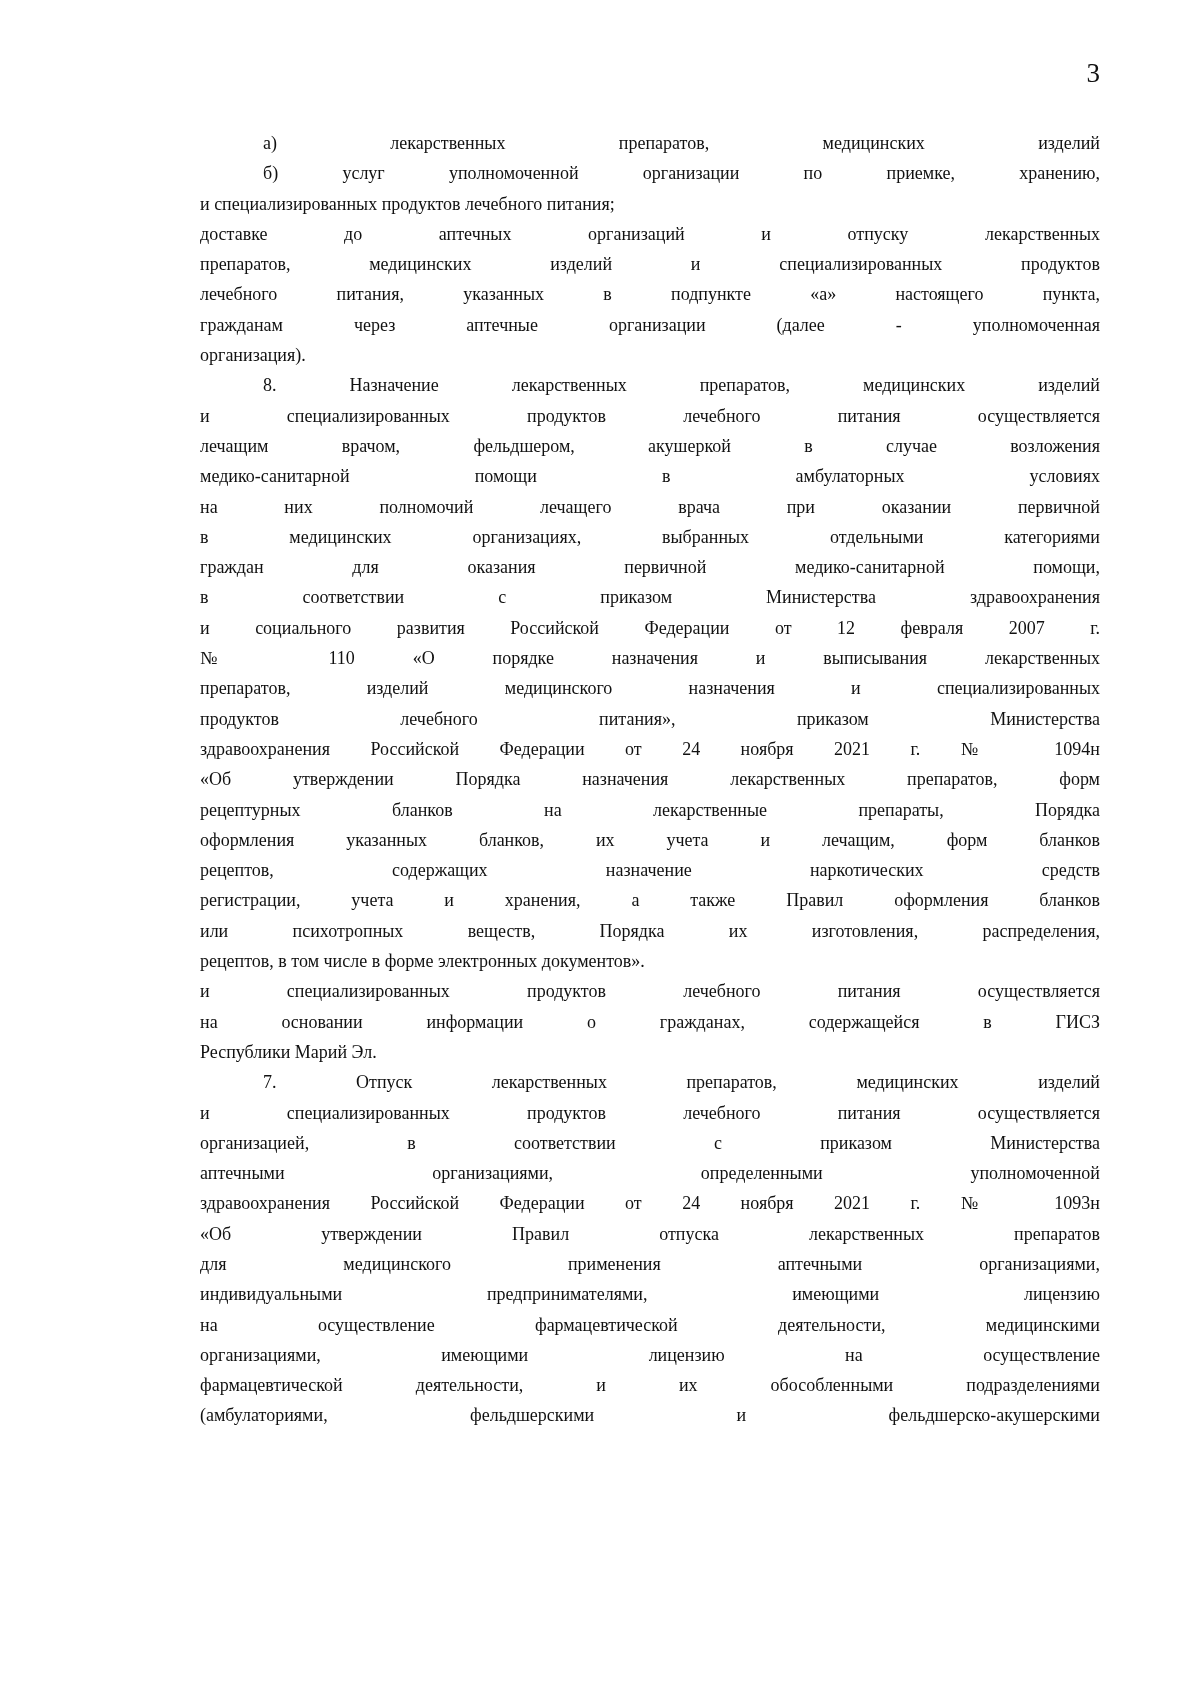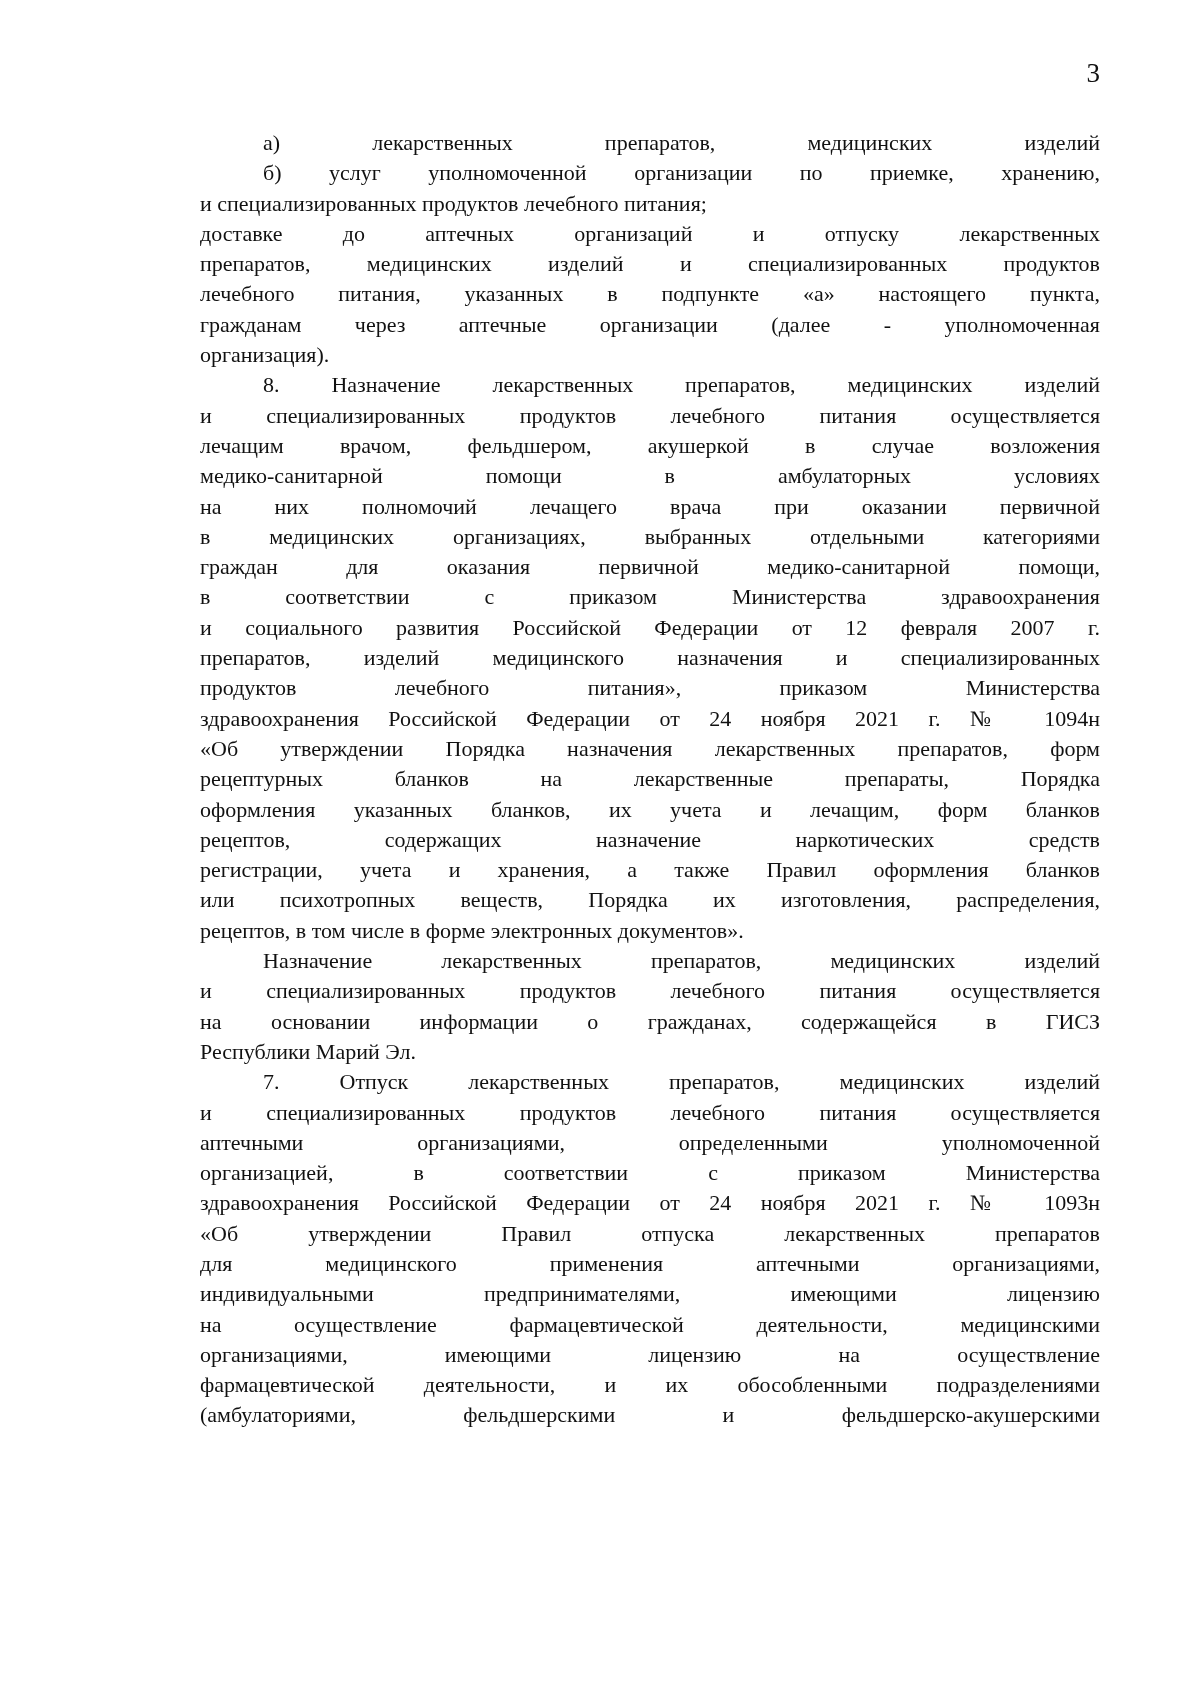--- a/index.html
+++ b/index.html
@@ -8,21 +8,21 @@
     position: absolute; left: 0; top: 0; width: 1200px; height: 1697px;
     background: #ffffff; color: #111111;
     font-family: "Liberation Serif", "DejaVu Serif", serif;
   }
   .page-number {
     position: absolute; left: 1060px; top: 58px; width: 40px;
     font-size: 27px; text-align: right; line-height: 30px;
   }
   .body {
     position: absolute; left: 200px; top: 128px; width: 900px;
-    font-size: 22px; line-height: 30.3px;
+    font-size: 18px; line-height: 30.3px;
   }
   .line {
     display: block; white-space: nowrap; height: 30.3px;
     text-align: justify; text-align-last: justify;
   }
   .line.last { text-align-last: left; }
   .line.indent { padding-left: 63px; }
 </style>
 </head>
 <body>
@@ -40,38 +40,38 @@
       <span class="line last">организация).</span>
       <span class="line indent">8. Назначение лекарственных препаратов, медицинских изделий</span>
       <span class="line">и специализированных продуктов лечебного питания осуществляется</span>
       <span class="line">лечащим врачом, фельдшером, акушеркой в случае возложения</span>
       <span class="line">медико-санитарной помощи в амбулаторных условиях</span>
       <span class="line">на них полномочий лечащего врача при оказании первичной</span>
       <span class="line">в медицинских организациях, выбранных отдельными категориями</span>
       <span class="line">граждан для оказания первичной медико-санитарной помощи,</span>
       <span class="line">в соответствии с приказом Министерства здравоохранения</span>
       <span class="line">и социального развития Российской Федерации от 12 февраля 2007 г.</span>
+      <span class="line">№ 110 «О порядке назначения и выписывания лекарственных</span>
       <span class="line">препаратов, изделий медицинского назначения и специализированных</span>
       <span class="line">продуктов лечебного питания», приказом Министерства</span>
       <span class="line">здравоохранения Российской Федерации от 24 ноября 2021 г. № 1094н</span>
       <span class="line">«Об утверждении Порядка назначения лекарственных препаратов, форм</span>
       <span class="line">рецептурных бланков на лекарственные препараты, Порядка</span>
       <span class="line">оформления указанных бланков, их учета и лечащим, форм бланков</span>
       <span class="line">рецептов, содержащих назначение наркотических средств</span>
       <span class="line">регистрации, учета и хранения, а также Правил оформления бланков</span>
       <span class="line">или психотропных веществ, Порядка их изготовления, распределения,</span>
       <span class="line last">рецептов, в том числе в форме электронных документов».</span>
-      <span class="line indent">Назначение лекарственных препаратов, медицинских изделий</span>
       <span class="line">и специализированных продуктов лечебного питания осуществляется</span>
       <span class="line">на основании информации о гражданах, содержащейся в ГИСЗ</span>
       <span class="line last">Республики Марий Эл.</span>
       <span class="line indent">7. Отпуск лекарственных препаратов, медицинских изделий</span>
       <span class="line">и специализированных продуктов лечебного питания осуществляется</span>
+      <span class="line">организацией, в соответствии с приказом Министерства</span>
       <span class="line">аптечными организациями, определенными уполномоченной</span>
-      <span class="line">организацией, в соответствии с приказом Министерства</span>
       <span class="line">здравоохранения Российской Федерации от 24 ноября 2021 г. № 1093н</span>
       <span class="line">«Об утверждении Правил отпуска лекарственных препаратов</span>
       <span class="line">для медицинского применения аптечными организациями,</span>
       <span class="line">индивидуальными предпринимателями, имеющими лицензию</span>
       <span class="line">на осуществление фармацевтической деятельности, медицинскими</span>
       <span class="line">организациями, имеющими лицензию на осуществление</span>
       <span class="line">фармацевтической деятельности, и их обособленными подразделениями</span>
       <span class="line">(амбулаториями, фельдшерскими и фельдшерско-акушерскими</span>
     </div>
 </div>

